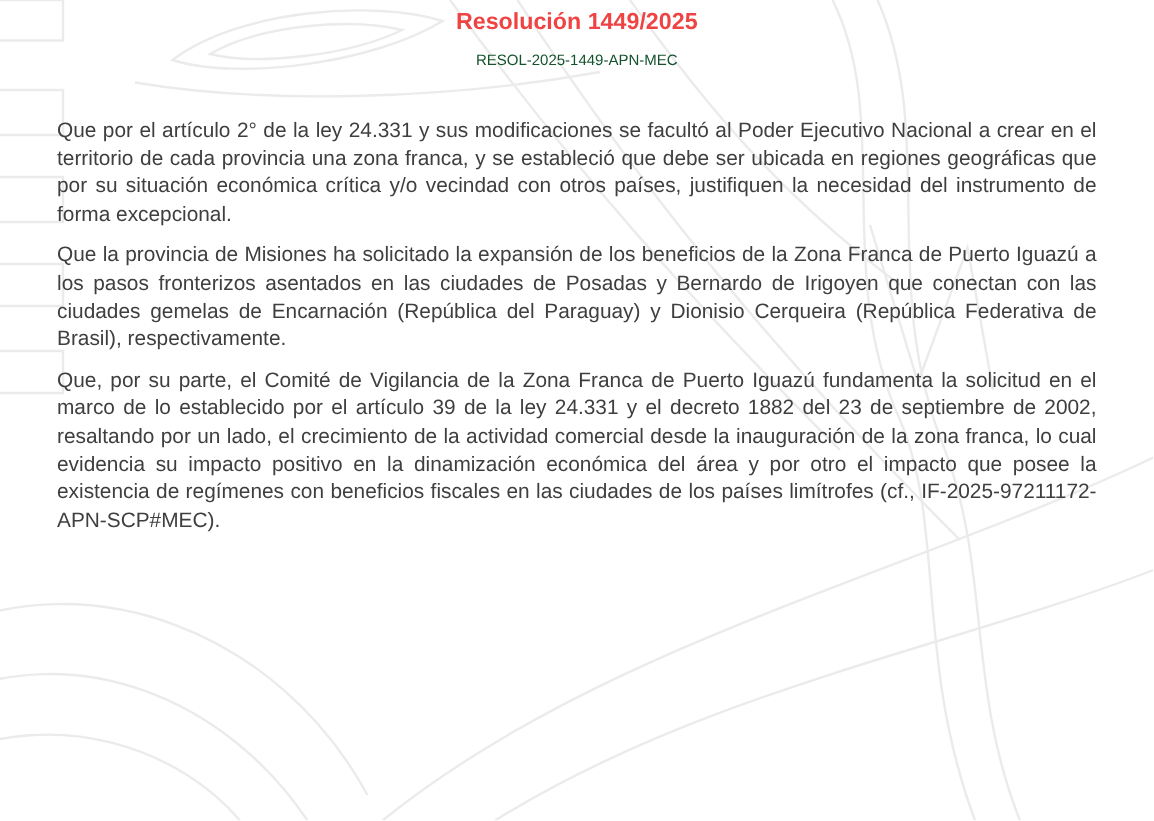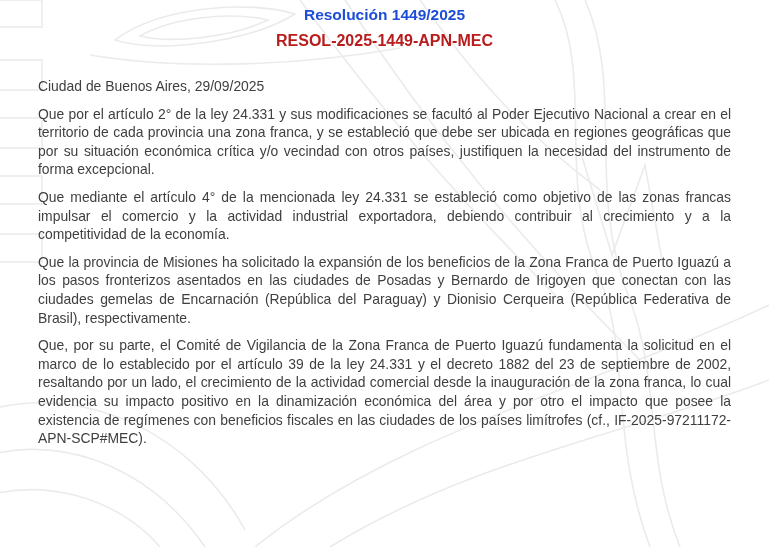--- a/index.html
+++ b/index.html
@@ -21,29 +21,29 @@
   .content {
     position: relative;
     z-index: 1;
     padding: 5px 38px 0 38px;
     box-sizing: border-box;
   }
   .doc-title {
     text-align: center;
     font-size: 15.5px;
     font-weight: 700;
-    color: #1d4ed8;
+    color: #ef4444;
     margin: 0;
     line-height: 20px;
   }
   .doc-subtitle {
     text-align: center;
-    font-size: 16px;
-    font-weight: 700;
-    color: #b91c1c;
+    font-size: 10px;
+    font-weight: 400;
+    color: #14532d;
     margin: 6px 0 0 0;
     line-height: 20px;
   }
   .doc-body {
     margin-top: 26px;
     color: #3f3f3f;
     font-size: 13.9px;
     line-height: 18.6px;
   }
   .para { margin: 0 0 9px 0; }
@@ -85,21 +85,19 @@
       <path d="M255,547 C400,430 600,385 769,305"></path>
       <path d="M330,547 C470,460 640,430 769,380"></path>
     </g>
   </svg>
 
   <div class="content">
     <h1 class="doc-title">Resolución 1449/2025</h1>
     <h2 class="doc-subtitle">RESOL-2025-1449-APN-MEC</h2>
     <div class="doc-body">
 
-    <p class="para plain">Ciudad de Buenos Aires, 29/09/2025</p>
         <p class="para justified">Que por el artículo 2° de la ley 24.331 y sus modificaciones se facultó al Poder Ejecutivo Nacional a crear en el territorio de cada provincia una zona franca, y se estableció que debe ser ubicada en regiones geográficas que por su situación económica crítica y/o vecindad con otros países, justifiquen la necesidad del instrumento de forma excepcional.</p>
-        <p class="para justified">Que mediante el artículo 4° de la mencionada ley 24.331 se estableció como objetivo de las zonas francas impulsar el comercio y la actividad industrial exportadora, debiendo contribuir al crecimiento y a la competitividad de la economía.</p>
         <p class="para justified">Que la provincia de Misiones ha solicitado la expansión de los beneficios de la Zona Franca de Puerto Iguazú a los pasos fronterizos asentados en las ciudades de Posadas y Bernardo de Irigoyen que conectan con las ciudades gemelas de Encarnación (República del Paraguay) y Dionisio Cerqueira (República Federativa de Brasil), respectivamente.</p>
         <p class="para justified">Que, por su parte, el Comité de Vigilancia de la Zona Franca de Puerto Iguazú fundamenta la solicitud en el marco de lo establecido por el artículo 39 de la ley 24.331 y el decreto 1882 del 23 de septiembre de 2002, resaltando por un lado, el crecimiento de la actividad comercial desde la inauguración de la zona franca, lo cual evidencia su impacto positivo en la dinamización económica del área y por otro el impacto que posee la existencia de regímenes con beneficios fiscales en las ciudades de los países limítrofes (cf., IF-2025-97211172-APN-SCP#MEC).</p>
       </div>
   </div>
 
 </div>
 
 </body></html>

